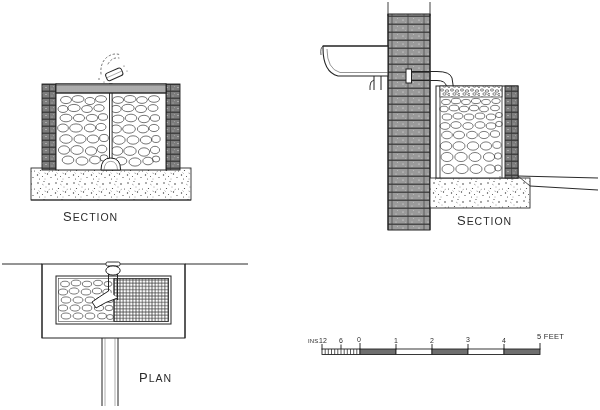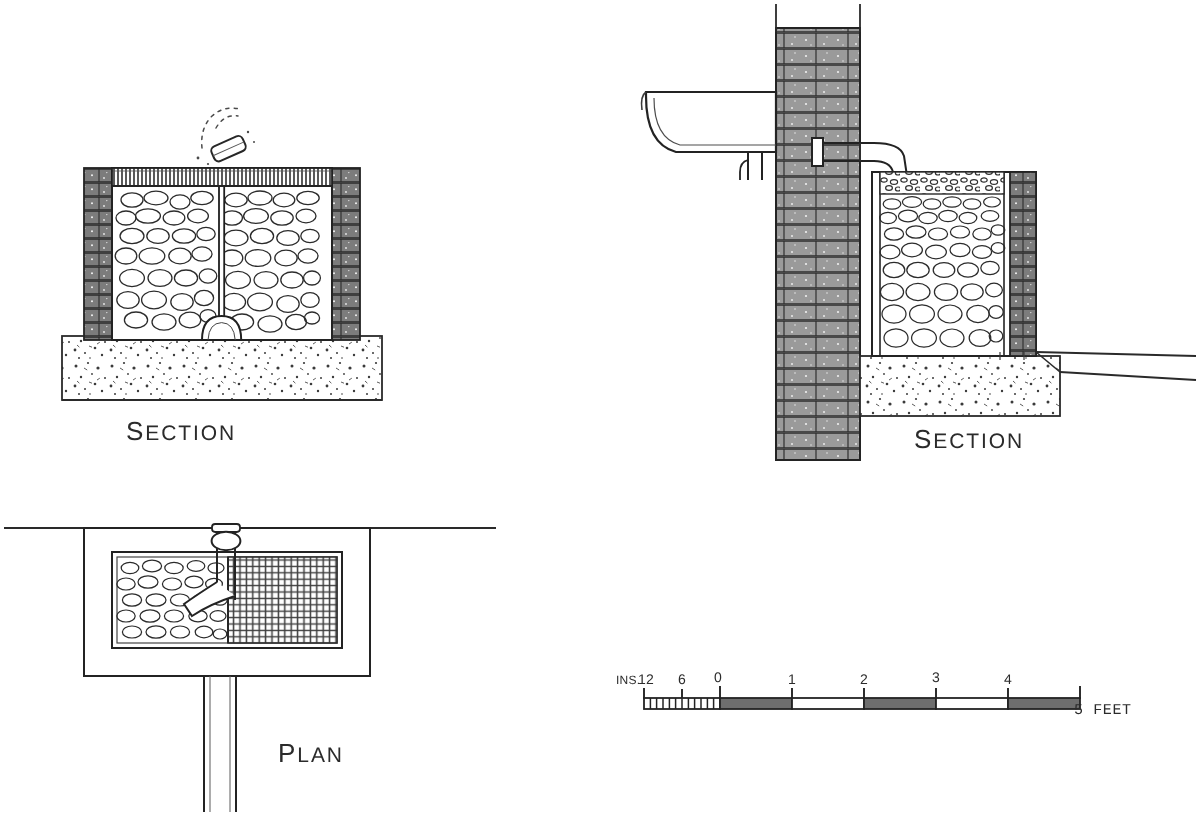--- a/index.html
+++ b/index.html
@@ -427,15 +427,15 @@
   </div>
 
   <div class="scalelbl tiny" style="left:308px;top:338px;">INS.</div>
   <div class="scalelbl" style="left:319px;top:337px;">12</div>
   <div class="scalelbl" style="left:339px;top:337px;">6</div>
   <div class="scalelbl" style="left:357px;top:336px;">0</div>
   <div class="scalelbl" style="left:394px;top:337px;">1</div>
   <div class="scalelbl" style="left:430px;top:337px;">2</div>
   <div class="scalelbl" style="left:466px;top:336px;">3</div>
   <div class="scalelbl" style="left:502px;top:337px;">4</div>
-  <div class="feetlbl" style="left:537px;top:352px;font-family:Liberation Mono, monospace;">5 FEET</div>
+  <div class="feetlbl" style="left:537px;top:332px;">5 FEET</div>
 
 </div>
 
 </body></html>

